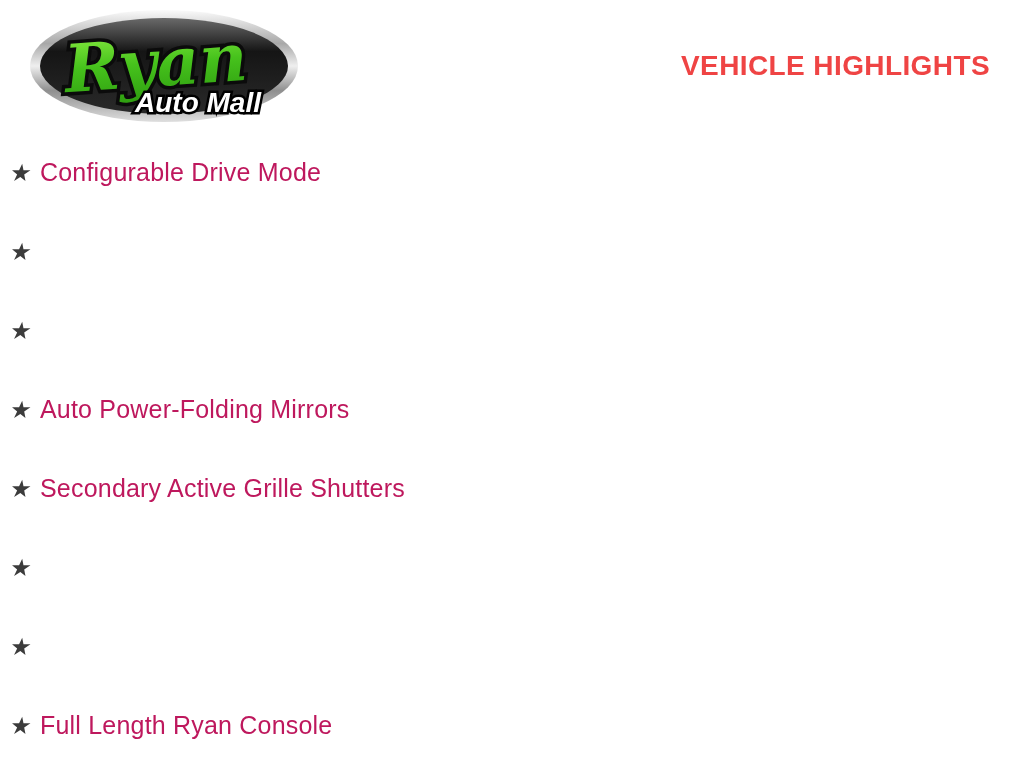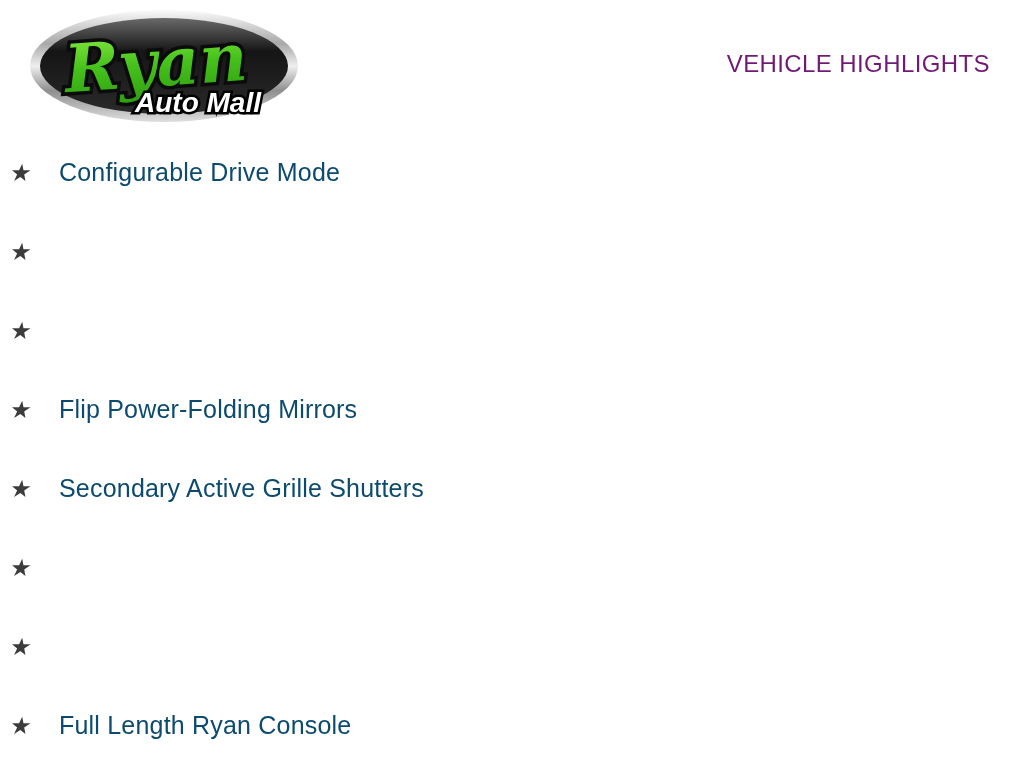--- a/index.html
+++ b/index.html
@@ -23,23 +23,23 @@
     top: 2px;
     width: 290px;
     height: 128px;
   }
 
   
   .heading {
     position: absolute;
     top: 50px;
     right: 34px;
-    font-size: 24px;
-    font-weight: normal;
-    color: #701a75;
+    font-size: 28px;
+    font-weight: bold;
+    color: #ef4444;
     letter-spacing: 0.4px;
     white-space: nowrap;
   }
 
   
   .hl-list {
     position: absolute;
     left: 10px;
     top: 133px;
     margin: 0;
@@ -54,23 +54,23 @@
   .star {
     display: inline-block;
     width: 26px;
     font-size: 24px;
     line-height: 1;
     color: #3c3c3c;
     transform: skewX(-8deg);
     text-align: left;
   }
   .hl-text {
-    margin-left: 23px;
+    margin-left: 4px;
     font-size: 25px;
-    color: #0c4a6e;
+    color: #be185d;
     letter-spacing: 0.2px;
     white-space: nowrap;
   }
 </style>
 </head>
 <body>
 
 <div class="page">
 
   <svg class="logo" viewBox="0 0 290 128" xmlns="http://www.w3.org/2000/svg" aria-hidden="true">
@@ -112,21 +112,21 @@
     <li class="hl-item">
       <span class="star">★</span>
     </li>
 
     <li class="hl-item">
       <span class="star">★</span>
     </li>
 
     <li class="hl-item">
       <span class="star">★</span>
-      <span class="hl-text">Flip Power-Folding Mirrors</span>
+      <span class="hl-text">Auto Power-Folding Mirrors</span>
     </li>
 
     <li class="hl-item">
       <span class="star">★</span>
       <span class="hl-text">Secondary Active Grille Shutters</span>
     </li>
 
     <li class="hl-item">
       <span class="star">★</span>
     </li>

